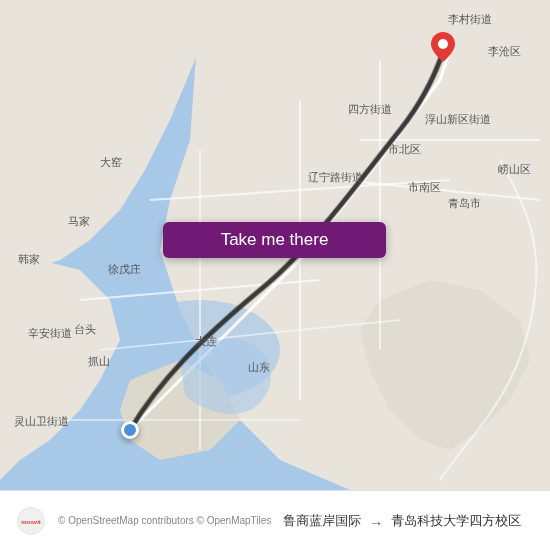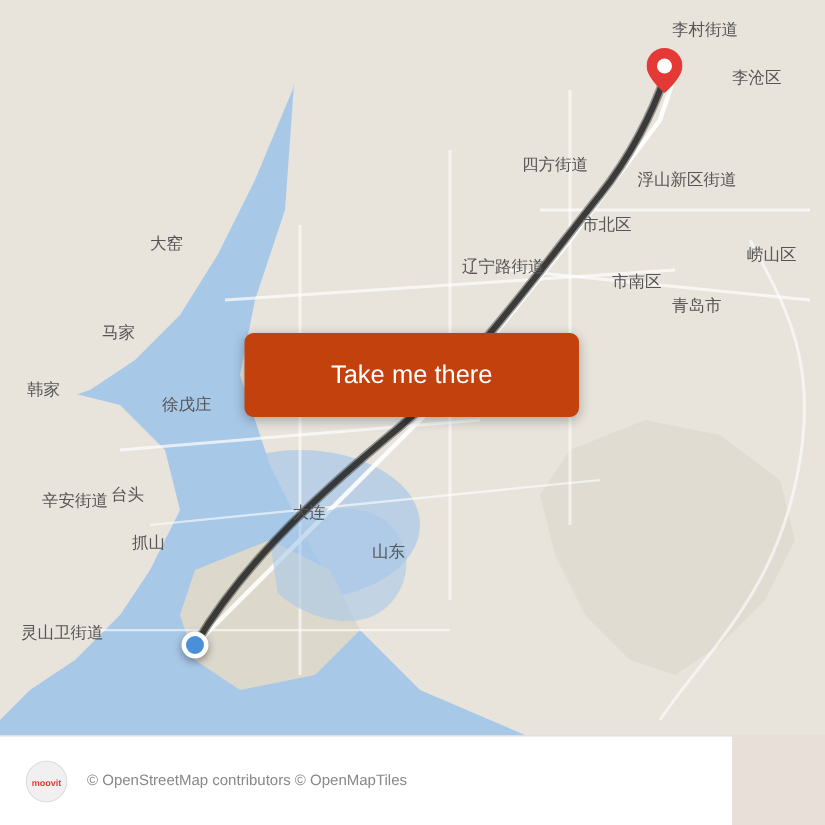--- a/index.html
+++ b/index.html
@@ -34,22 +34,22 @@
       width: 100%; height: 100%;
       pointer-events: none;
     }
 
     
     #take-me-there-btn {
       position: absolute;
       top: 222px;
       left: 163px;
       width: 223px;
-      height: 56px;
-      background: #c2410c;
+      height: 36px;
+      background: #701a75;
       color: white;
       border: none;
       border-radius: 6px;
       font-size: 17px;
       font-weight: 500;
       cursor: pointer;
       display: flex;
       align-items: center;
       justify-content: center;
       box-shadow: 0 2px 8px rgba(0,0,0,0.3);
@@ -74,21 +74,21 @@
       z-index: 8;
     }
 
     .dest-marker svg {
       width: 24px;
       height: 30px;
     }
 
     
     #footer {
-      width: 488px;
+      width: 550px;
       height: 60px;
       background: #ffffff;
       display: flex;
       align-items: center;
       padding: 0 16px;
       border-top: 1px solid #e0e0e0;
       gap: 12px;
     }
 
     .footer-logo {
@@ -219,13 +219,18 @@
 
 <div id="footer">
 
   <svg class="footer-logo" viewBox="0 0 40 40" xmlns="http://www.w3.org/2000/svg">
     <circle cx="20" cy="20" r="18" fill="#f0f0f0" stroke="#ddd" stroke-width="1"></circle>
     <text x="50%" y="55%" text-anchor="middle" dominant-baseline="middle" font-size="8" font-weight="bold" fill="#e53935" font-family="Arial">moovit</text>
   </svg>
 
   <span class="footer-attribution">© OpenStreetMap contributors © OpenMapTiles</span>
 
+  <div class="footer-route">
+    <span class="footer-origin">鲁商蓝岸国际</span>
+    <span class="arrow-icon">→</span>
+    <span class="footer-dest">青岛科技大学四方校区</span>
+  </div>
 </div>
 
 </body></html>

